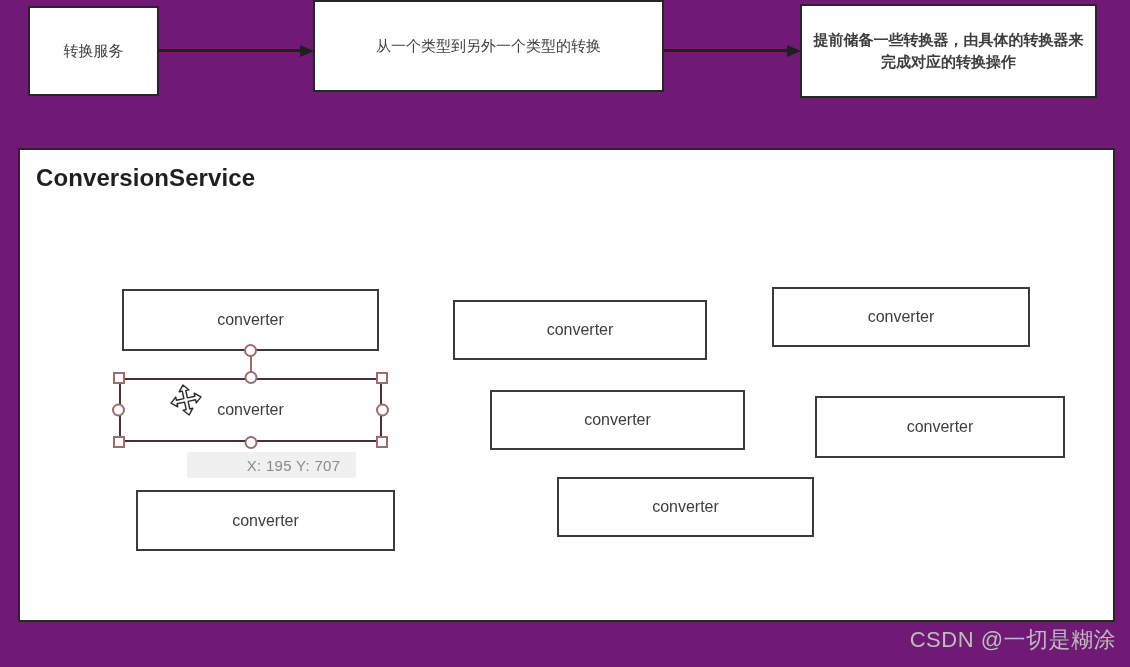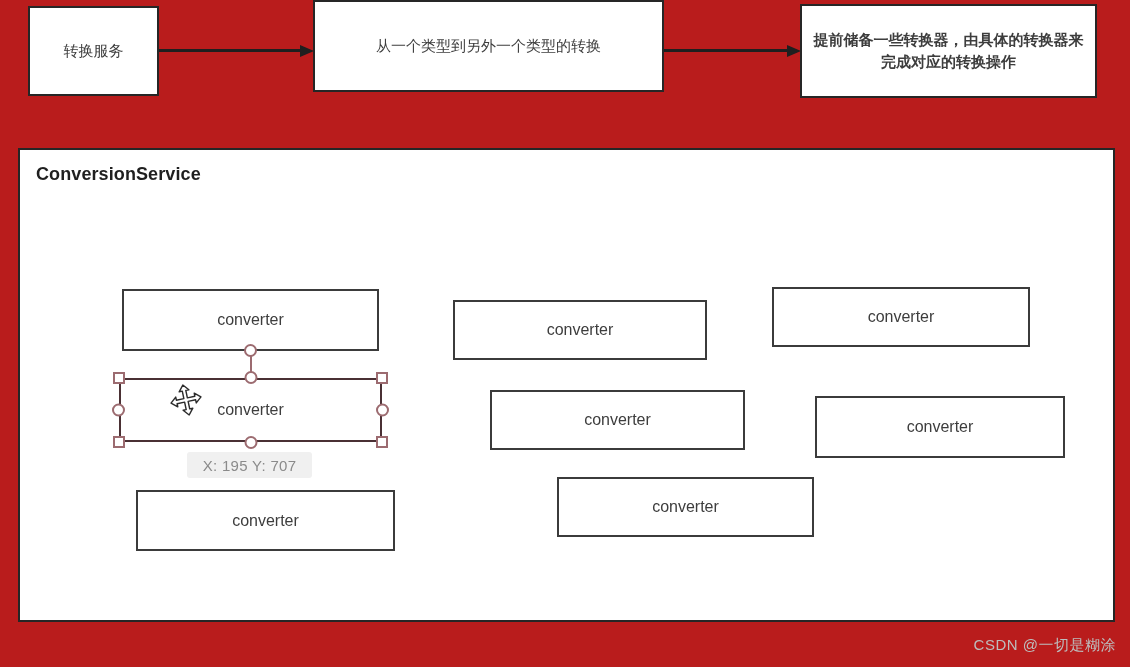--- a/index.html
+++ b/index.html
@@ -8,21 +8,21 @@
     background: #ffffff;
   }
   body {
     font-family: "Liberation Sans", "DejaVu Sans", sans-serif;
     -webkit-font-smoothing: antialiased;
   }
   #canvas {
     position: relative;
     width: 1130px;
     height: 667px;
-    background: #b91c1c;
+    background: #701a75;
     overflow: hidden;
   }
 
   
   .flow-box {
     position: absolute;
     box-sizing: border-box;
     border: 2px solid #262626;
     background: #ffffff;
     display: flex;
@@ -71,21 +71,21 @@
     width: 1097px;
     height: 474px;
     box-sizing: border-box;
     border: 2px solid #262626;
     background: #ffffff;
   }
   #service-title {
     position: absolute;
     left: 16px;
     top: 14px;
-    font-size: 18px;
+    font-size: 24px;
     font-weight: bold;
     color: #1f1f1f;
     letter-spacing: 0.1px;
   }
 
   
   .converter {
     position: absolute;
     box-sizing: border-box;
     border: 2px solid #3b3b3b;
@@ -184,29 +184,30 @@
     height: 26px;
     background: #f0f0f0;
     border-radius: 3px;
     display: flex;
     align-items: center;
     justify-content: center;
     color: #8a8a8a;
     font-size: 15px;
     letter-spacing: 0.3px;
     z-index: 9;
+    padding-left: 44px;
   }
 
   
   #watermark {
     position: absolute;
     right: 14px;
     bottom: 12px;
     color: #bdbdbd;
-    font-size: 15px;
+    font-size: 22px;
     letter-spacing: 0.5px;
     white-space: nowrap;
   }
 </style>
 </head>
 <body>
 
 <div id="canvas">
 
   <div class="flow-box" id="flow-box-0">转换服务</div>

